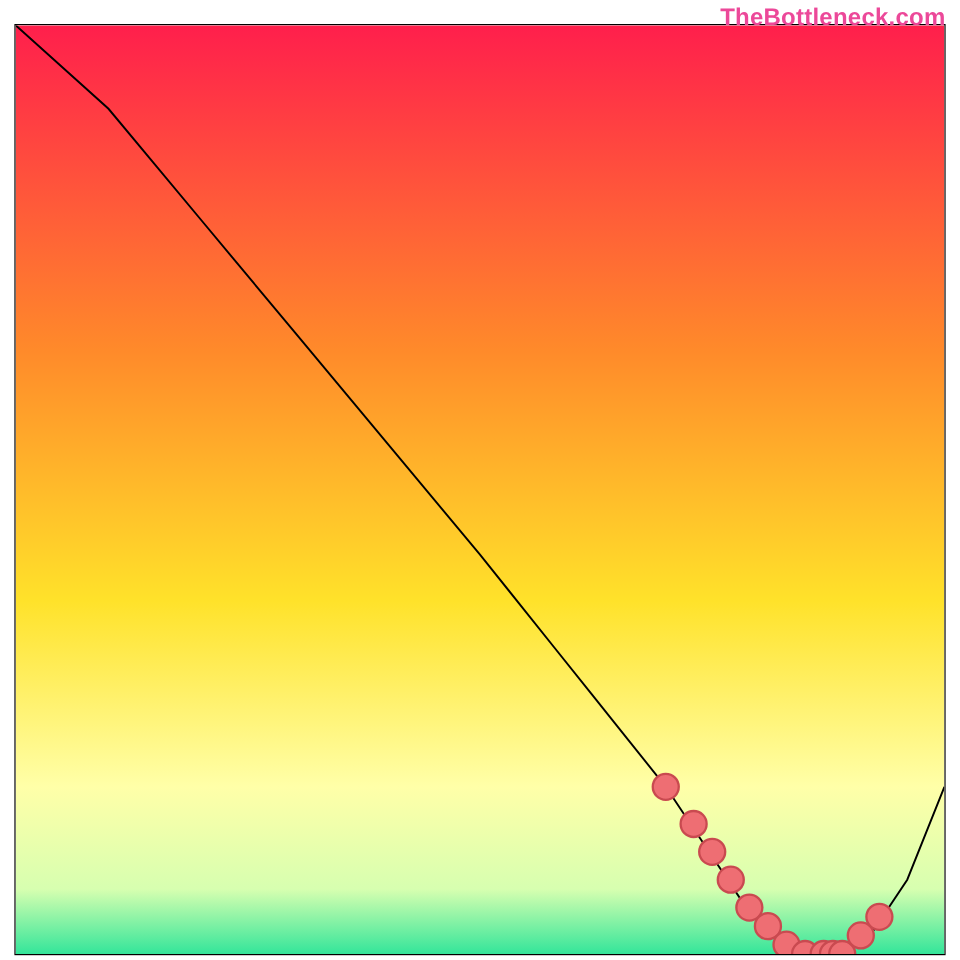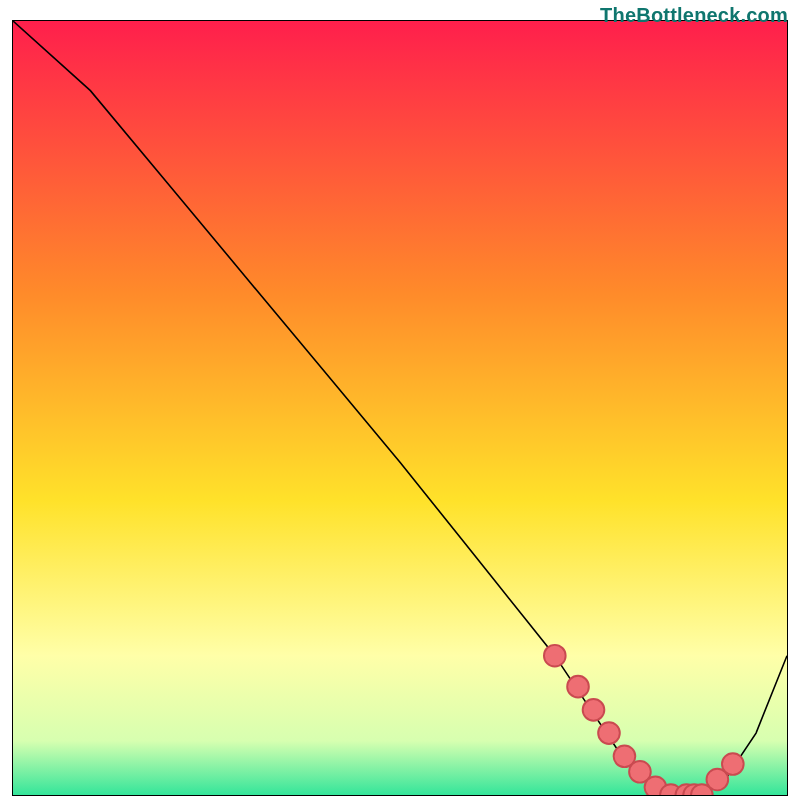--- a/index.html
+++ b/index.html
@@ -15,21 +15,21 @@
     position: relative;
     width: 800px;
     height: 800px;
   }
   .watermark {
     position: absolute;
     top: 4px;
     right: 12px;
     font-size: 20px;
     font-weight: 600;
-    color: #0f766e;
+    color: #ec4899;
     letter-spacing: 0.2px;
     z-index: 3;
     user-select: none;
   }
   .plot-area {
     position: absolute;
     left: 12px;
     top: 20px;
     width: 776px;
     height: 776px;

